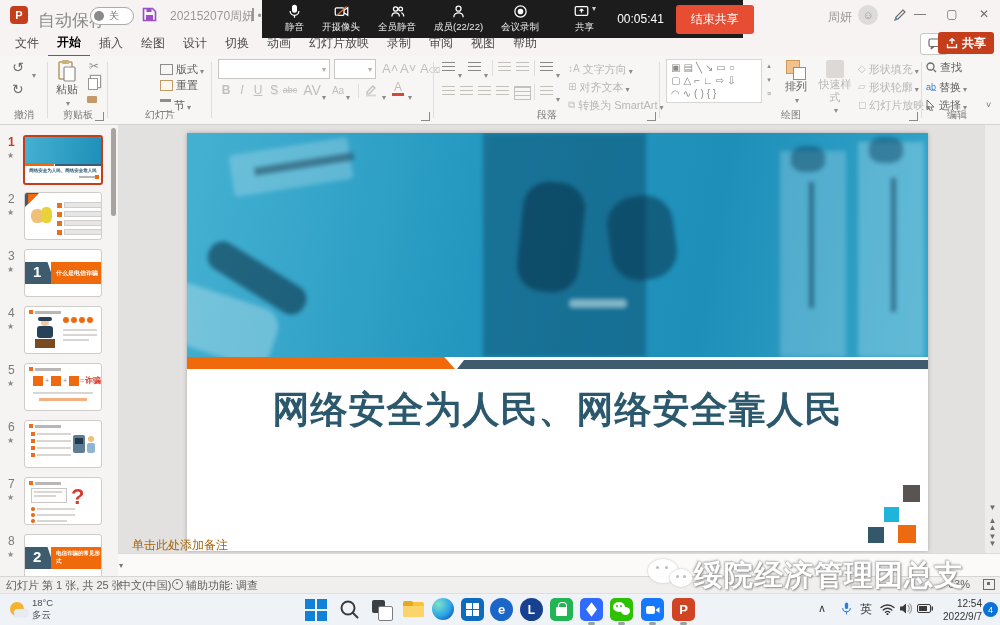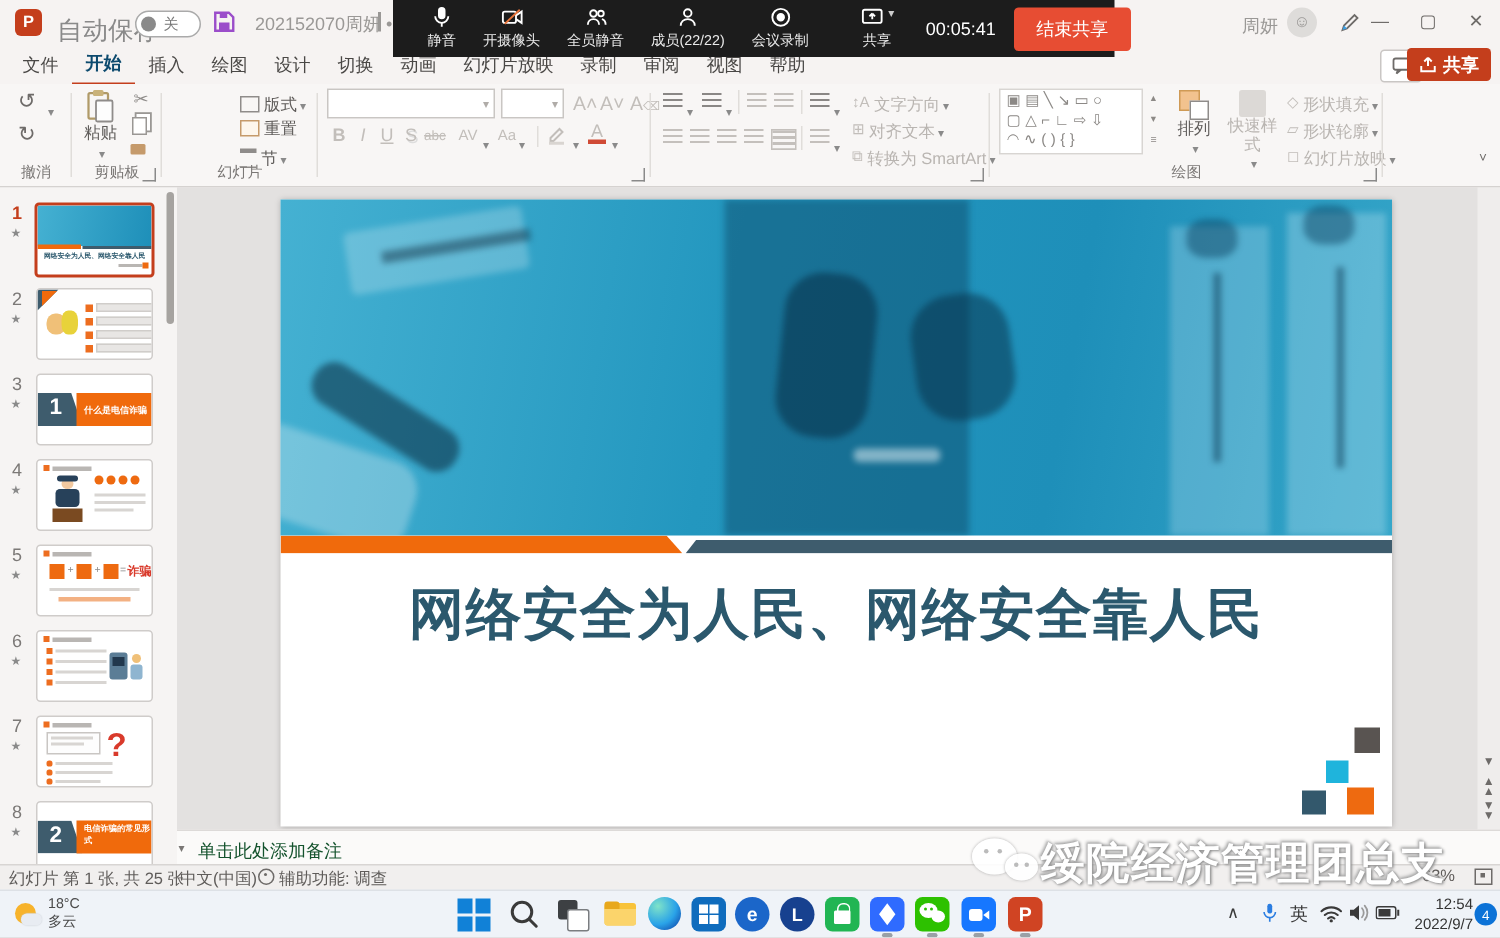--- a/index.html
+++ b/index.html
@@ -24,21 +24,21 @@
   .mitem{display:flex;flex-direction:column;align-items:center;justify-content:center;margin:0 9px;color:#f2f2f2;}
   .mitem svg{width:17px;height:15px;}
   .mitem .mlabel{font-size:9.5px;margin-top:2px;color:#e9e9e9;white-space:nowrap;}
   .mdivider{width:1px;height:22px;background:#4a4a4a;margin:0 8px;}
   .mtimer{color:#fff;font-size:12px;margin:0 12px;}
   .endshare{background:#e74d33;color:#fff;font-size:12px;border-radius:3px;padding:6px 15px;white-space:nowrap;}
   .mcaret{color:#ccc;font-size:8px;margin-left:2px;}
   
   .tabs{left:6px;top:31px;height:25px;display:flex;align-items:center;}
   .rtab{padding:0 9px;font-size:12px;color:#4a4846;height:25px;display:flex;align-items:center;white-space:nowrap;}
-  .rtab.active{color:#0c4a6e;font-weight:bold;border-bottom:2.5px solid #c43e1c;}
+  .rtab.active{color:#000000;font-weight:bold;border-bottom:2.5px solid #c43e1c;}
   .comment-btn{right:52px;top:33px;width:26px;height:20px;border:1px solid #c9c6c4;border-radius:3px;background:#fff;display:flex;align-items:center;justify-content:center;}
   .share-btn{right:6px;top:32px;height:22px;background:#c43e1c;border-radius:3px;color:#fff;font-size:12px;font-weight:bold;display:flex;align-items:center;padding:0 8px;}
   .share-btn svg{margin-right:4px;}
   
   .ribbon{left:0;top:56px;width:1000px;height:68px;background:#f8f6f5;border-bottom:1px solid #d5d2d0;}
   .rgroup{position:absolute;top:0;height:68px;}
   .glabel{position:absolute;bottom:2px;left:0;right:0;text-align:center;font-size:10px;color:#7a7775;}
   .gdiv{position:absolute;top:6px;right:0;width:1px;height:56px;background:#e0ddda;}
   .launcher{position:absolute;bottom:3px;right:4px;width:8px;height:8px;border-right:1.5px solid #8a8a8a;border-bottom:1.5px solid #8a8a8a;}
   .ric{color:#6e6b69;font-size:13px;line-height:1;}
@@ -73,21 +73,21 @@
   .ph{position:absolute;filter:blur(2px);}
   .pbar-orange{position:absolute;left:0;top:224px;width:268px;height:12px;background:#f06a0c;clip-path:polygon(0 0,96% 0,100% 100%,0 100%);}
   .pbar-slate{position:absolute;left:270px;top:227px;width:471px;height:9px;background:#3e5c6d;clip-path:polygon(1.5% 0,100% 0,100% 100%,0 100%);}
   .slide-title{position:absolute;left:0;top:252px;width:741px;text-align:center;font-size:37px;font-weight:bold;color:#2b586d;letter-spacing:1px;}
   .slide-sub{position:absolute;right:98px;top:360px;font-size:17px;color:#4f4f4f;}
   .dec-sq{position:absolute;}
   .canvas-scroll{left:985px;top:125px;width:15px;height:451px;background:#efedec;}
   .cs-btn{position:absolute;left:987px;width:11px;text-align:center;color:#6e6b69;font-size:8px;line-height:7px;}
   
   .notesbar{left:118px;top:553px;width:882px;height:23px;background:#fbfaf9;border-top:1px solid #dddad8;}
-  .notes-text{left:132px;top:559px;font-size:12px;color:#14532d;font-family:Liberation Serif, serif;}
+  .notes-text{left:132px;top:537px;font-size:12px;color:#a16207;font-family:Liberation Serif, serif;}
   .notes-collapse{left:119px;top:561px;font-size:8px;color:#7a7775;}
   
   .statusbar{left:0;top:576px;width:1000px;height:17px;background:#f1efee;border-top:1px solid #d8d5d3;font-size:11px;color:#5f5c5a;}
   .sb{position:absolute;top:578px;font-size:11px;color:#5f5c5a;white-space:nowrap;}
   .acc-ic{position:absolute;top:579px;width:9px;height:9px;border:1px solid #6e6b69;border-radius:50%;}
   .acc-ic::after{content:"";position:absolute;left:3px;top:2px;width:2px;height:2px;border-radius:50%;background:#6e6b69;}
   .fit-ic{position:absolute;top:579px;width:10px;height:9px;border:1px solid #6e6b69;}
   .fit-ic::after{content:"";position:absolute;left:2.5px;top:2px;width:3px;height:3px;background:#6e6b69;}
   
   .watermark{left:648px;top:556px;display:flex;align-items:center;z-index:60;pointer-events:none;}
@@ -280,21 +280,21 @@
       <div class="abs selbox" style="left:6px;top:3px;width:110px;"></div>
       <div class="abs selbox" style="left:122px;top:3px;width:40px;"></div>
       <span class="abs ric dis" style="left:170px;top:6px;"><span>A˄</span></span>
       <span class="abs ric dis" style="left:188px;top:6px;"><span>A˅</span></span>
       <span class="abs ric dis" style="left:208px;top:6px;"><span>A</span><span style="font-size:8px;">⌫</span></span>
       <span class="abs fmt" style="left:6px;top:26px;font-weight:bold;">B</span>
       <span class="abs fmt" style="left:22px;top:26px;font-style:italic;">I</span>
       <span class="abs fmt" style="left:38px;top:26px;text-decoration:underline;">U</span>
       <span class="abs fmt" style="left:54px;top:26px;text-shadow:1px 1px 0 #ddd;">S</span>
       <span class="abs fmt" style="left:70px;top:26px;font-size:9px;text-decoration:line-through;">abc</span>
-      <span class="abs fmt" style="left:92px;top:26px;font-size:10px;">
+      <span class="abs fmt" style="left:92px;top:26px;font-size:14px;">
           <span>AV</span>
         </span>
       <span class="abs caret" style="left:108px;top:30px;"></span>
       <span class="abs fmt" style="left:118px;top:26px;font-size:10px;">
           <span>Aa</span>
         </span>
       <span class="abs caret" style="left:132px;top:30px;"></span>
       <div class="abs" style="left:146px;top:28px;width:1px;height:14px;background:#e0ddda;"></div>
       <div class="abs" style="left:152px;top:27px;"><svg width="14" height="14" viewBox="0 0 14 14">
             <path d="M3 9l6-6 2 2-6 6H3z" fill="none" stroke="#c2beba" stroke-width="1.3"></path>
@@ -337,20 +337,21 @@
       <div class="abs" style="left:134px;top:22px;display:flex;align-items:center;">
         <span class="ric dis" style="font-size:10px;margin-right:3px;">⊞</span>
         <span class="rsm dis">对齐文本</span>
           <span class="caret"></span>
       </div>
       <div class="abs" style="left:134px;top:40px;display:flex;align-items:center;">
         <span class="ric dis" style="font-size:10px;margin-right:3px;">⧉</span>
         <span class="rsm dis">转换为 SmartArt</span>
           <span class="caret"></span>
       </div>
+      <div class="glabel">段落</div>
       <div class="launcher"></div>
       <div class="gdiv"></div>
     </div>
 
     <div class="rgroup" style="left:660px;width:262px;">
       <div class="abs" style="left:6px;top:3px;width:96px;height:44px;border:1px solid #d8d5d2;background:#fff;padding:1px 4px;box-sizing:border-box;">
         <div class="shape-row">▣▤╲↘▭○</div>
         <div class="shape-row">▢△⌐∟⇨⇩</div>
         <div class="shape-row">◠∿(){}</div>
       </div>
@@ -381,20 +382,42 @@
       <div class="abs" style="left:198px;top:40px;display:flex;align-items:center;">
         <span class="ric dis" style="font-size:10px;margin-right:3px;">◻</span>
         <span class="rsm dis">幻灯片放映</span>
           <span class="caret"></span>
       </div>
       <div class="glabel">绘图</div>
       <div class="launcher"></div>
       <div class="gdiv"></div>
     </div>
 
+    <div class="rgroup" style="left:922px;width:70px;">
+      <div class="abs" style="left:4px;top:4px;display:flex;align-items:center;">
+        <svg width="11" height="11" viewBox="0 0 11 11" style="margin-right:3px;">
+            <circle cx="4.5" cy="4.5" r="3.5" fill="none" stroke="#6e6b69" stroke-width="1.3"></circle>
+            <line x1="7.5" y1="7.5" x2="10" y2="10" stroke="#6e6b69" stroke-width="1.3"></line>
+          </svg>
+        <span class="rsm">查找</span>
+      </div>
+      <div class="abs" style="left:4px;top:22px;display:flex;align-items:center;">
+        <span style="font-size:9px;color:#3a7bd5;margin-right:3px;">ab̲</span>
+        <span class="rsm">替换</span>
+          <span class="caret"></span>
+      </div>
+      <div class="abs" style="left:4px;top:40px;display:flex;align-items:center;">
+        <svg width="9" height="11" viewBox="0 0 9 11" style="margin-right:4px;">
+            <path d="M1 0l7 7H4.8L6.5 10.7l-1.8.8L3 7.8 1 9.6z" fill="none" stroke="#6e6b69" stroke-width="1"></path>
+          </svg>
+        <span class="rsm">选择</span>
+          <span class="caret"></span>
+      </div>
+      <div class="glabel">编辑</div>
+    </div>
     <span class="abs" style="left:986px;top:44px;color:#6e6b69;font-size:9px;">˅</span>
   </div>
 
   <div class="abs workarea"></div>
 
   <div class="abs slide">
     <div class="photo">
       <div class="ph" style="left:6%;top:6%;width:120px;height:42px;background:rgba(255,255,255,.22);transform:rotate(-9deg);border-radius:4px;"></div>
       <div class="ph" style="left:9%;top:12%;width:100px;height:8px;background:rgba(10,40,60,.45);transform:rotate(-9deg);"></div>
       <div class="ph" style="left:40%;top:0;width:22%;height:100%;background:rgba(8,55,85,.38);"></div>

